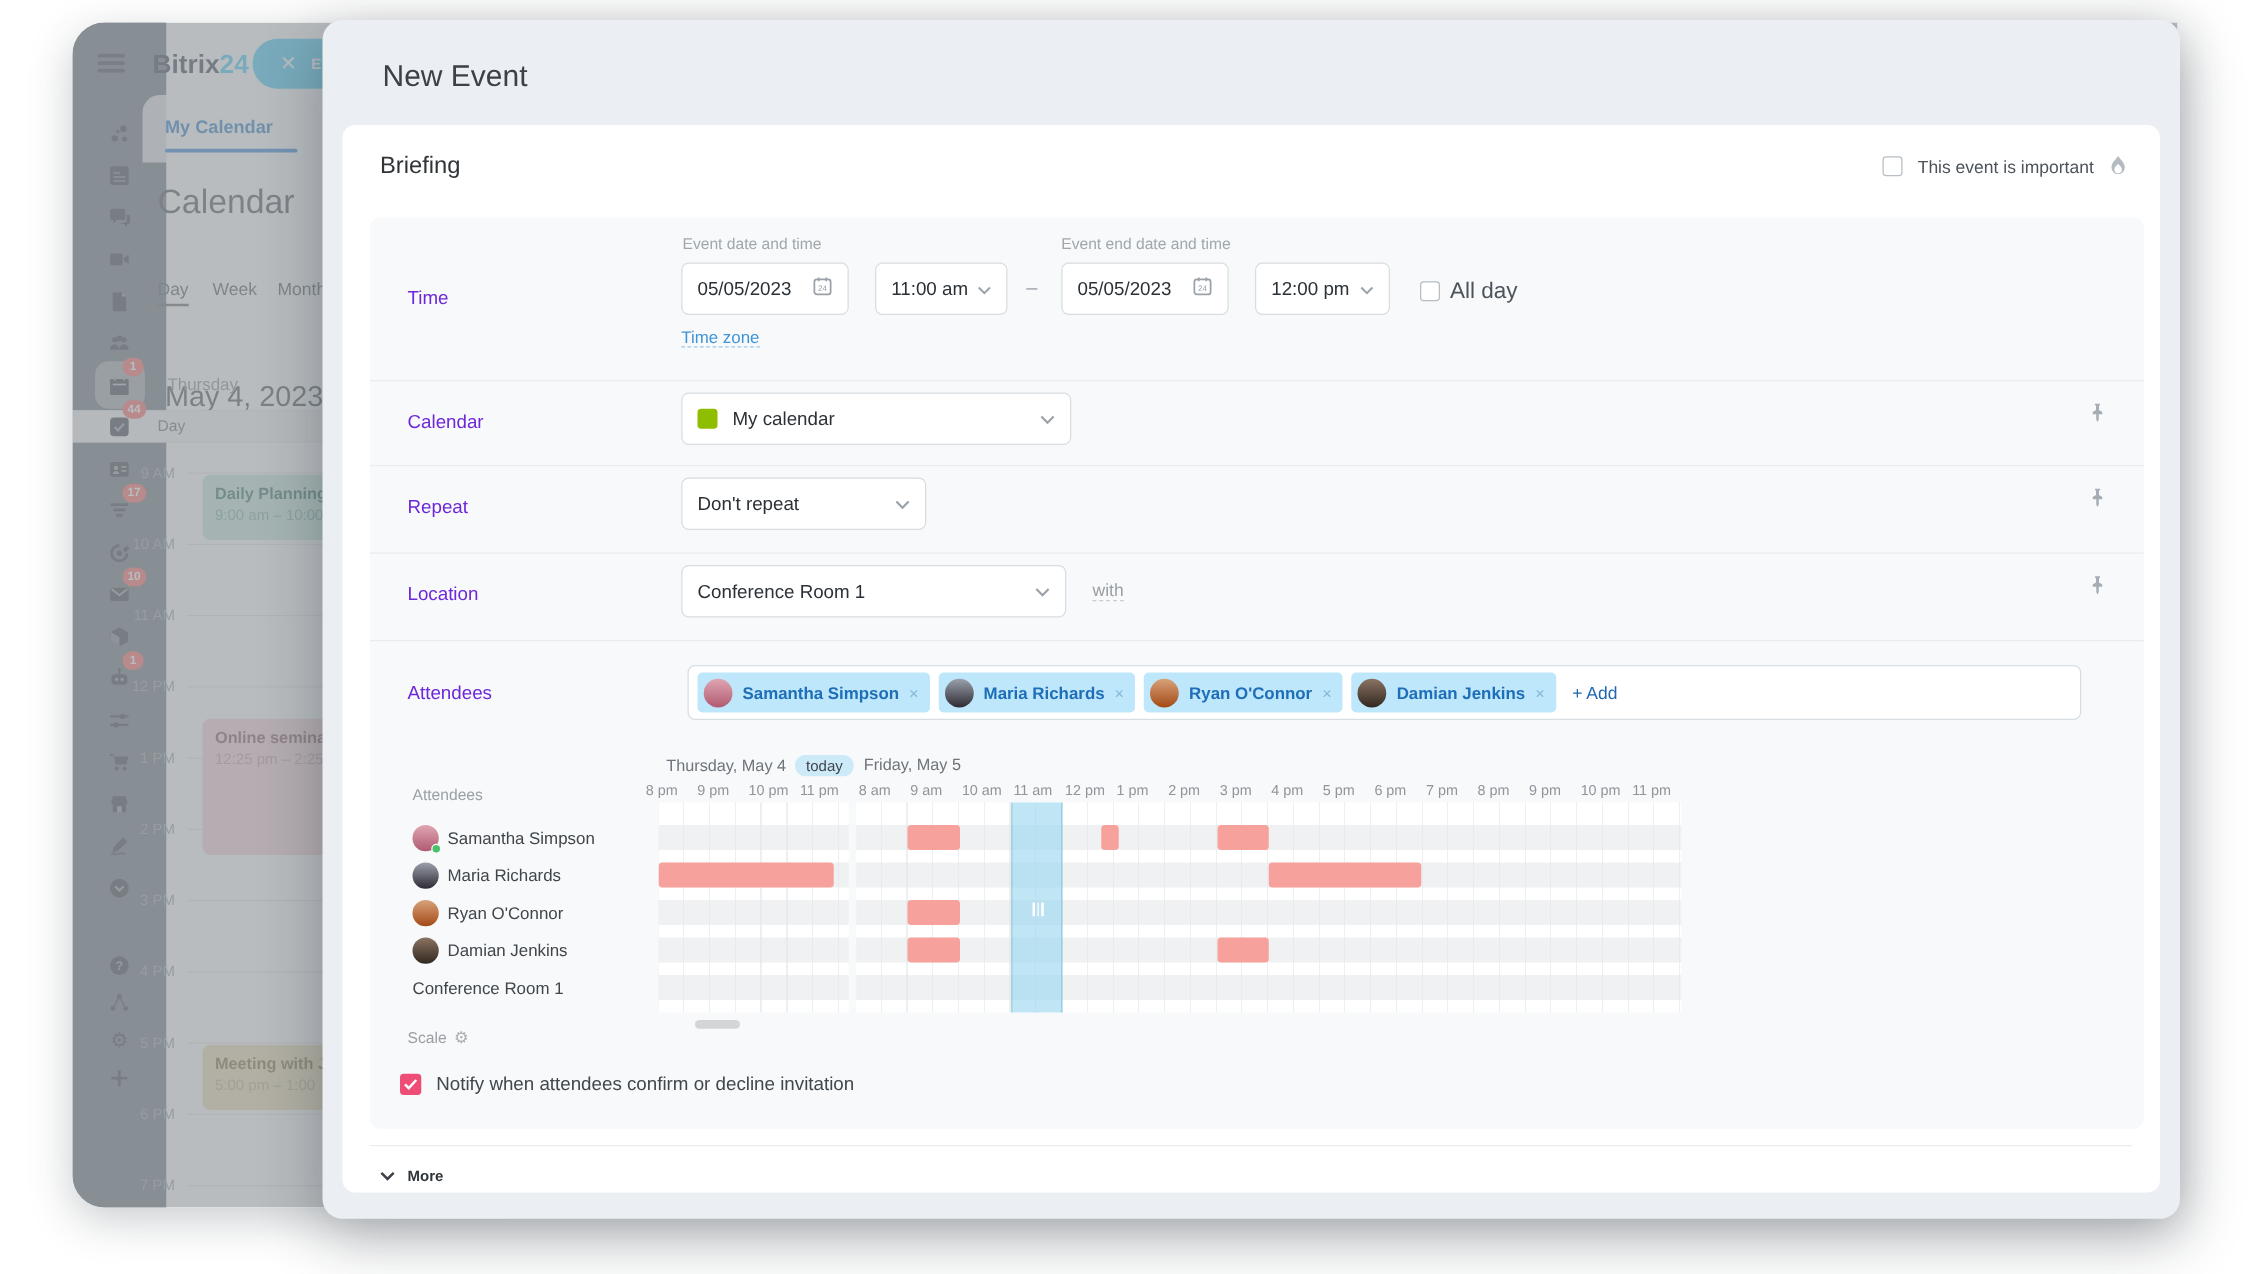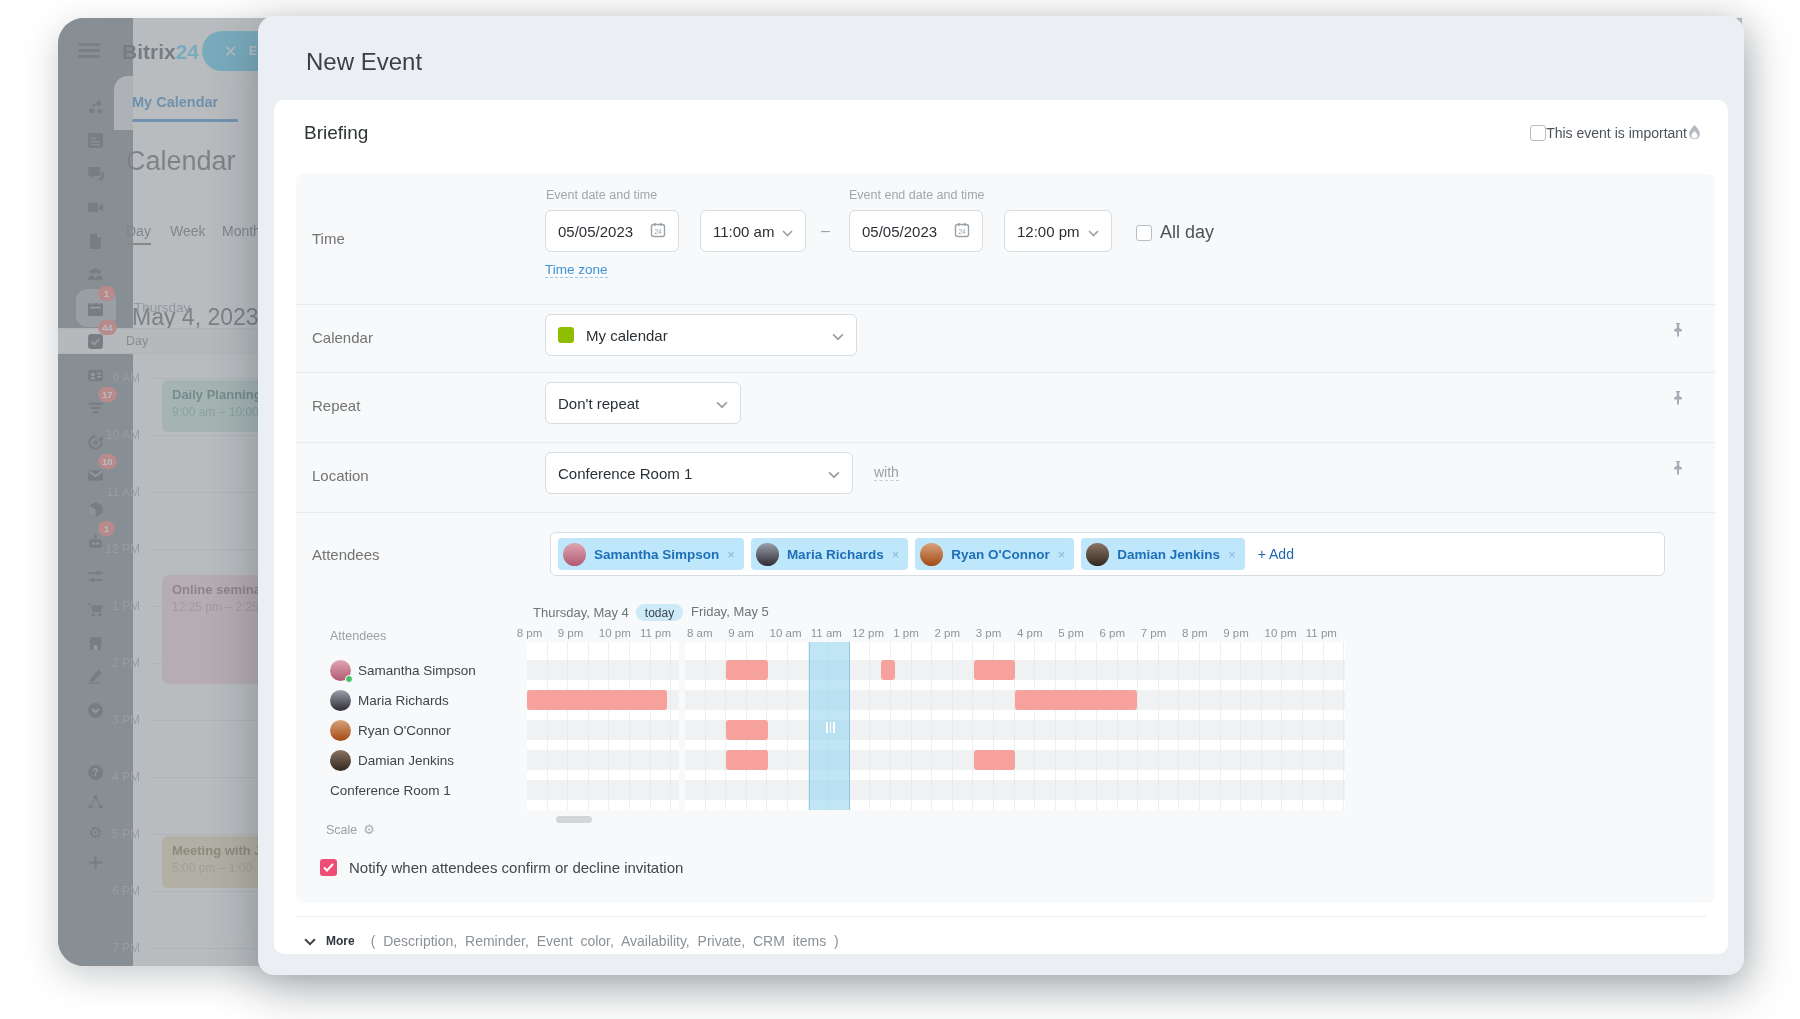--- a/index.html
+++ b/index.html
@@ -52,28 +52,28 @@
   .ev-teal { background:#bfe5d8; } .ev-teal .t{color:#1c5f52;} .ev-teal .tm{color:#6ba396;}
   .ev-pink { background:#f3cbd1; } .ev-pink .t{color:#73424b;} .ev-pink .tm{color:#b58e96;}
   .ev-tan  { background:#e9d6a4; } .ev-tan .t{color:#6e5a24;} .ev-tan .tm{color:#b3a06e;}
 
   
   .modal { position:absolute; left:258px; top:16px; width:1486px; height:959px; z-index:100;
      background:#ebeff3; border-radius:16px; box-shadow:0 14px 50px rgba(20,30,40,.30); }
   .modal-title { position:absolute; left:48px; top:32px; font-size:24px; color:#3c4146; }
   .card { position:absolute; left:16px; top:84px; width:1454px; height:854px; background:#fff; border-radius:10px; }
   .form-title { position:absolute; left:30px; top:22px; font-size:19px; font-weight:500; color:#2f3437; }
-  .important { position:absolute; right:26px; top:24px; display:flex; align-items:flex-end; gap:0; }
+  .important { position:absolute; right:26px; top:24px; display:flex; align-items:flex-end; gap:12px; }
   .cbx { width:16px; height:16px; border:1.5px solid #b6bdc3; border-radius:3px; background:#fff; }
   .important span { font-size:14px; color:#4c535a; }
 
   .panel { position:absolute; left:22px; top:74px; width:1419px; height:729px;
      background:#f7f9fa; border-radius:8px; }
   .sep { position:absolute; left:0; right:0; height:1px; background:#e9edef; }
-  .flabel { position:absolute; left:16px; font-size:15px; color:#737373; }
+  .flabel { position:absolute; left:30px; font-size:15px; color:#6d28d9; }
   .minilabel { position:absolute; font-size:12.5px; color:#a0a7ad; }
   .field { position:absolute; height:42px; background:#fff; border:1px solid #d7dde1; border-radius:6px;
      display:flex; align-items:center; padding:0 12px; font-size:15px; font-weight:500; color:#2b3136; }
   .field .chev { margin-left:auto; }
   .dash { position:absolute; color:#9aa1a8; font-size:16px; }
   .linkblue { position:absolute; font-size:13.5px; color:#3f93d6; border-bottom:1px dashed #9fc8e8; }
   .linkgray { position:absolute; font-size:14px; color:#9aa0a6; border-bottom:1px dashed #c7ccd0; }
   .pin { position:absolute; right:30px; color:#9aa1a8; }
   .greensq { width:16px; height:16px; border-radius:3px; background:#8fbe00; margin-right:12px; }
 
@@ -585,16 +585,15 @@
         <span>Notify when attendees confirm or decline invitation</span>
       </div>
     </div>
 
     <div class="more-sep"></div>
     <div class="more-row">
       <span class="chv"><svg width="12" height="8" viewBox="0 0 11 7">
             <path d="M1 1l4.5 4.5L10 1" fill="none" stroke="#3b4147" stroke-width="1.8"></path>
           </svg></span>
       <span class="lbl">More</span>
-      <span class="hint">( Description,  Reminder,  Event color,  Availability,  Private,  CRM items )</span>
     </div>
   </div>
 </div>
 
 </body></html>

